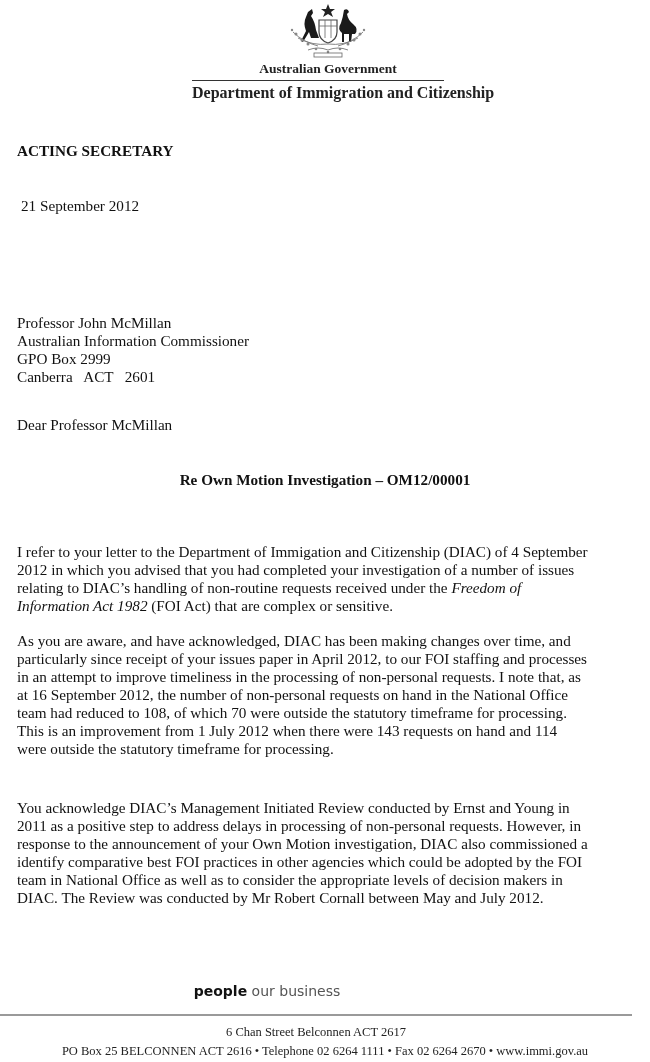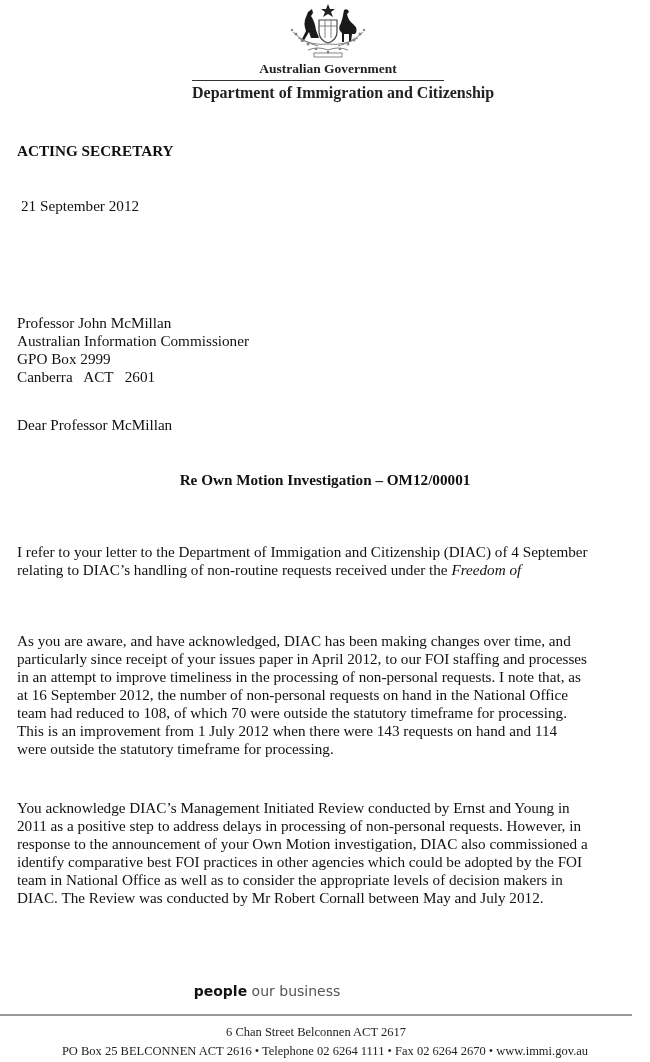--- a/index.html
+++ b/index.html
@@ -101,21 +101,23 @@
   <div>Australian Information Commissioner</div>
   <div>GPO Box 2999</div>
   <div>Canberra   ACT   2601</div>
 </div>
 
 <div class="abs text salutation">Dear Professor McMillan</div>
 <div class="abs subject">Re Own Motion Investigation – OM12/00001</div>
 
 <div class="abs text para p1">
   <span class="line">I refer to your letter to the Department of Immigation and Citizenship (DIAC) of 4 September</span>
+  <span class="line">2012 in which you advised that you had completed your investigation of a number of issues</span>
   <span class="line"><span>relating to DIAC’s handling of non-routine requests received under the </span><i>Freedom of</i></span>
+  <span class="line"><i>Information Act 1982</i><span> (FOI Act) that are complex or sensitive.</span></span>
 </div>
 
 <div class="abs text para p2">
   <span class="line">As you are aware, and have acknowledged, DIAC has been making changes over time, and</span>
   <span class="line">particularly since receipt of your issues paper in April 2012, to our FOI staffing and processes</span>
   <span class="line">in an attempt to improve timeliness in the processing of non-personal requests.  I note that, as</span>
   <span class="line">at 16 September 2012, the number of non-personal requests on hand in the National Office</span>
   <span class="line">team had reduced to 108, of which 70 were outside the statutory timeframe for processing.</span>
   <span class="line">This is an improvement from 1 July 2012 when there were 143 requests on hand and 114</span>
   <span class="line">were outside the statutory timeframe for processing.</span>

